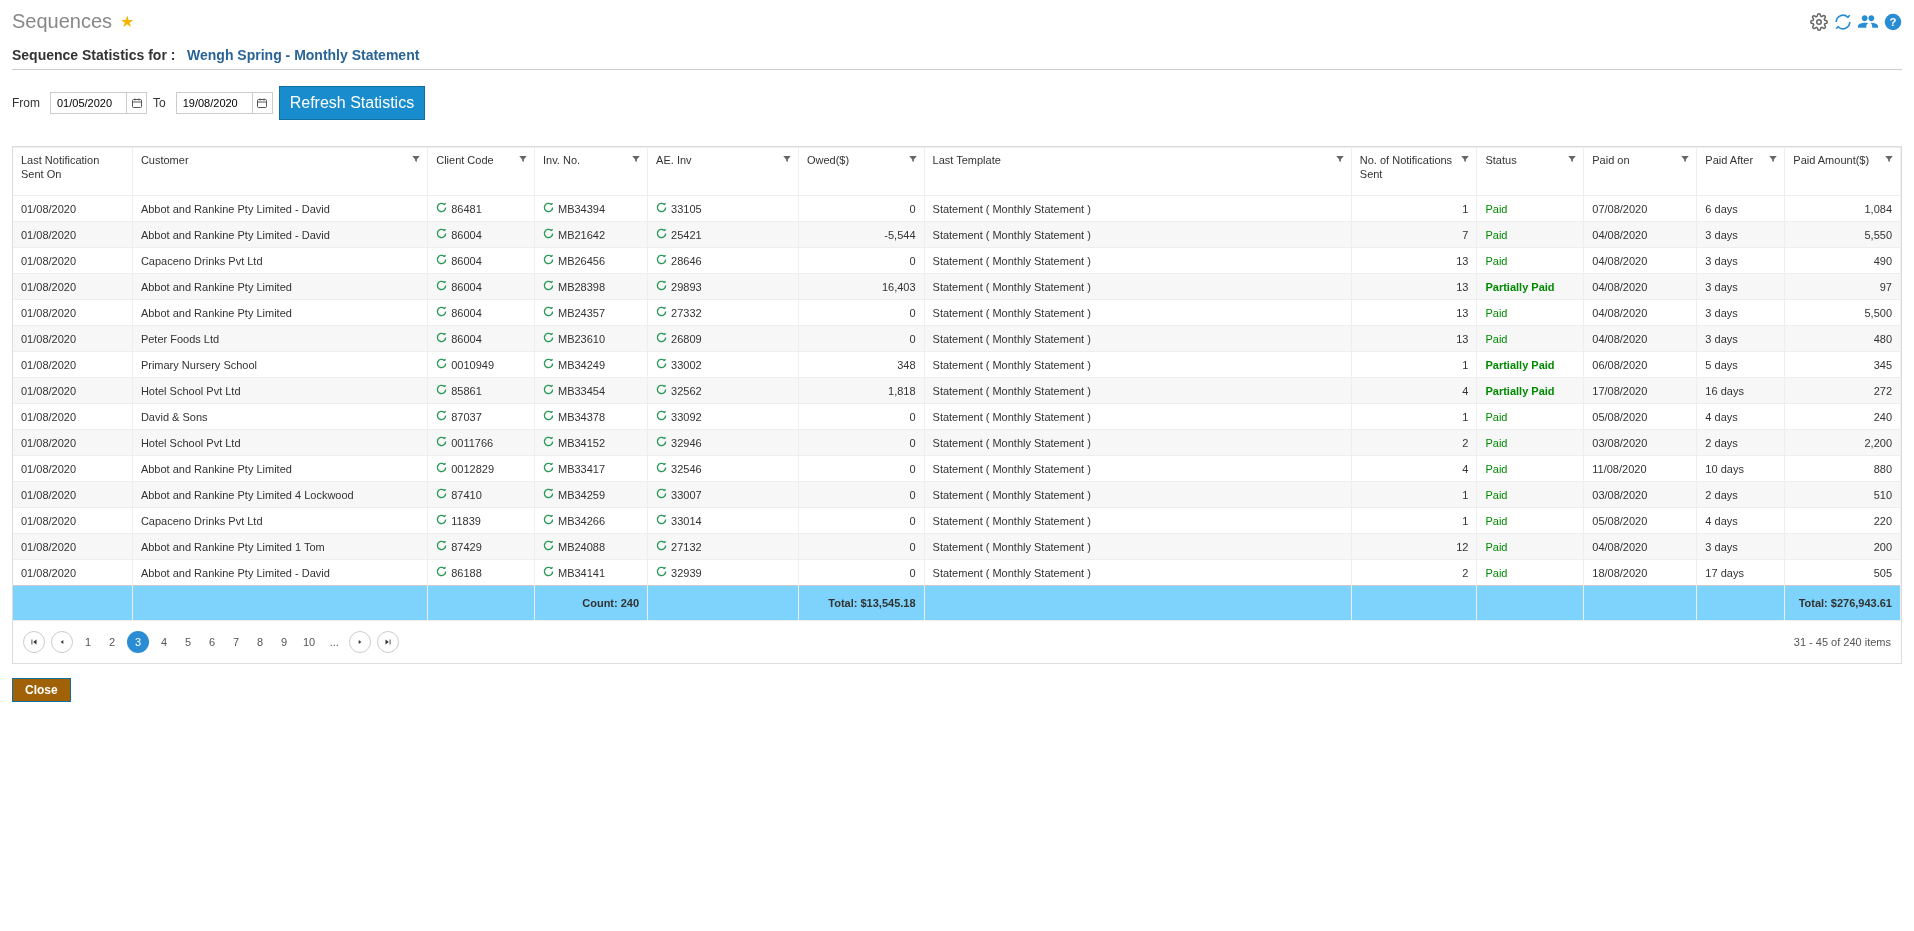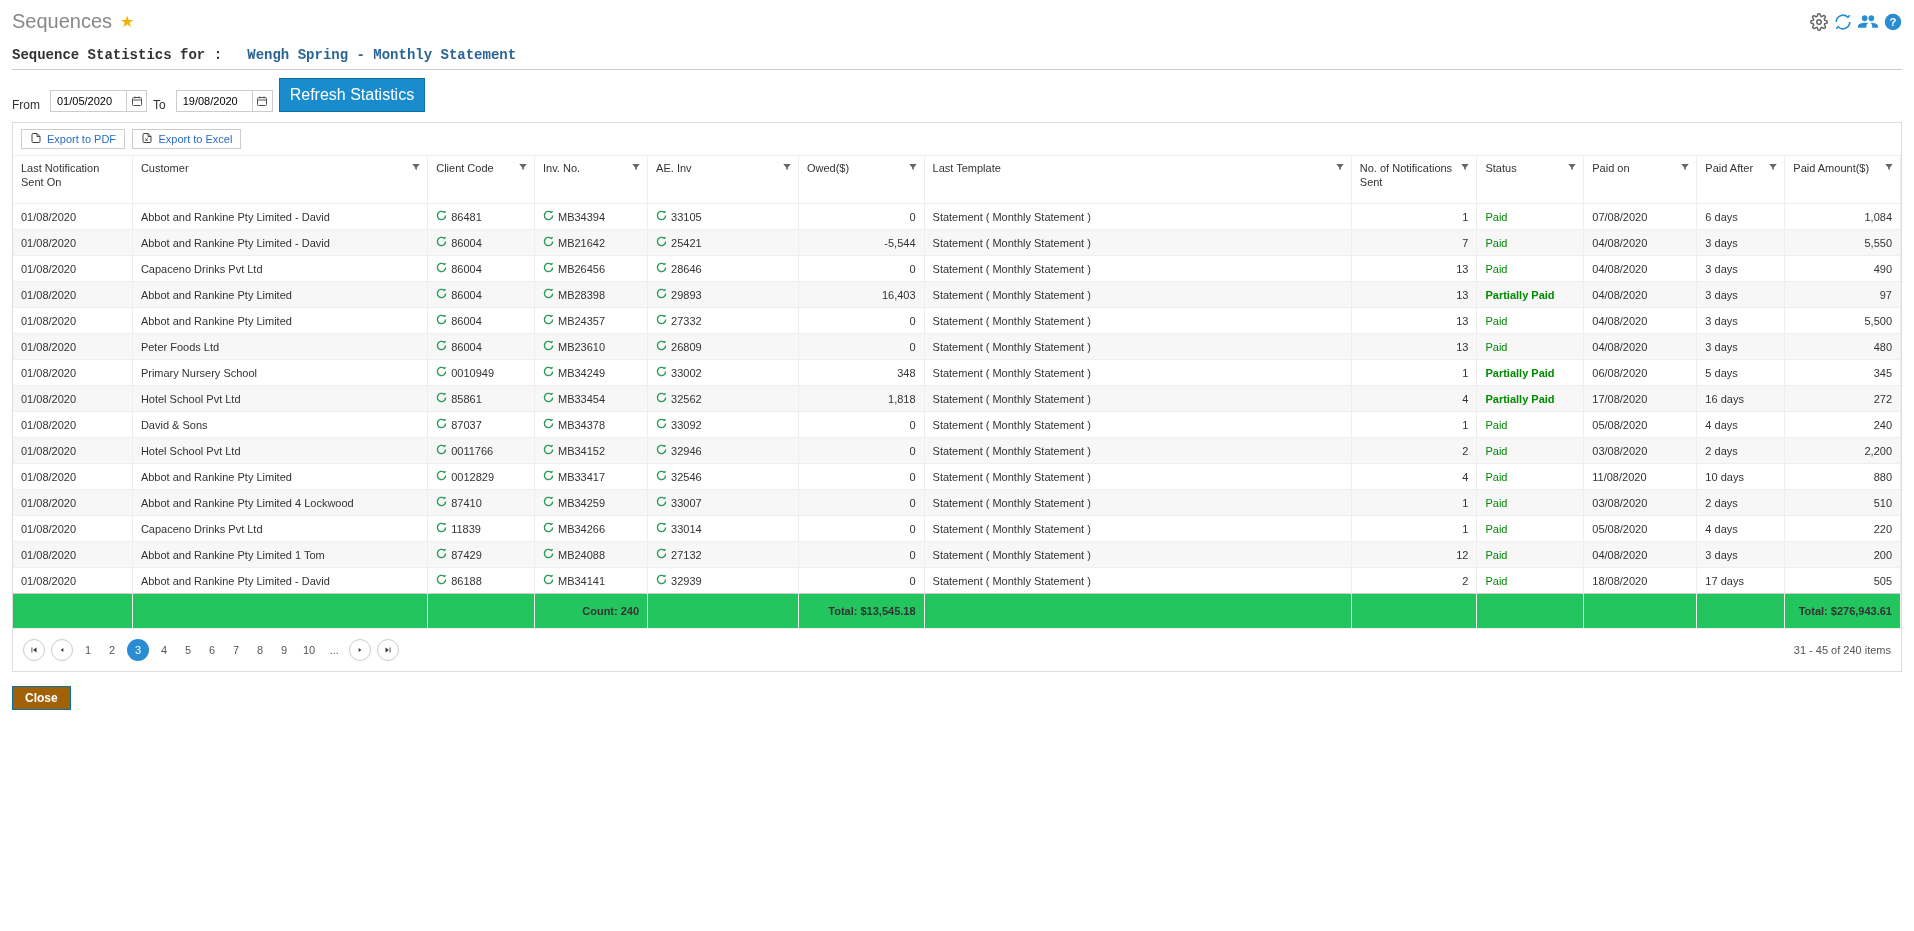--- a/index.html
+++ b/index.html
@@ -37,29 +37,28 @@
     display: inline-flex;
     align-items: center;
     justify-content: center;
   }
   
   .stats-title {
     font-size: 14px;
     font-weight: 700;
     padding-bottom: 6px;
     border-bottom: 1px solid #ccc;
-    margin-bottom: 8px;
-    font-family: Liberation Mono, monospace;
+    margin-bottom: 16px;
   }
   .stats-title .seq-name { color: #2a6496; font-weight: 700; }
   .date-filter {
     display: flex;
-    align-items: flex-end;
+    align-items: center;
     gap: 6px;
-    margin-bottom: 10px;
+    margin-bottom: 26px;
   }
   .date-label { margin-right: 4px; }
   .date-input {
     display: inline-flex;
     align-items: center;
     border: 1px solid #ccc;
     height: 22px;
     font-size: 11px;
   }
   .date-input input {
@@ -173,21 +172,21 @@
     color: #2a9a57;
     margin-right: 4px;
   }
   .status-paid { color: #008a00; font-weight: 400; }
   .status-partial { color: #008a00; font-weight: 700; }
   .num { text-align: right; }
   .hdr-right { text-align: right; padding-right: 22px; }
 
   
   table.data tfoot td {
-    background: #22c55e;
+    background: #7dd3fc;
     font-weight: 700;
     border-top: 1px solid #ccc;
     text-align: right;
     height: 34px;
   }
 
   
   .pager {
     display: flex;
     align-items: center;
@@ -315,41 +314,20 @@
           <rect x="3" y="5" width="18" height="16" rx="2"></rect>
           <path d="M16 3v4M8 3v4M3 10h18"></path>
         </svg>
     </span>
   </span>
   <button class="btn-primary">Refresh Statistics</button>
 </div>
 
 
 <div class="grid">
-  <div class="export-bar">
-    <button class="export-btn">
-      <span class="eicon">
-        <svg width="12" height="12" viewBox="0 0 24 24" fill="none" stroke="#444" stroke-width="2">
-            <path d="M14 3H6a2 2 0 0 0-2 2v14a2 2 0 0 0 2 2h12a2 2 0 0 0 2-2V9z"></path>
-            <path d="M14 3v6h6"></path>
-          </svg>
-      </span>
-      <span>Export to PDF</span>
-    </button>
-    <button class="export-btn">
-      <span class="eicon">
-        <svg width="12" height="12" viewBox="0 0 24 24" fill="none" stroke="#444" stroke-width="2">
-            <path d="M14 3H6a2 2 0 0 0-2 2v14a2 2 0 0 0 2 2h12a2 2 0 0 0 2-2V9z"></path>
-            <path d="M14 3v6h6"></path>
-            <path d="M9 13l4 5M13 13l-4 5"></path>
-          </svg>
-      </span>
-      <span>Export to Excel</span>
-    </button>
-  </div>
 
   <div class="table-wrap">
     <table class="data">
       <colgroup>
         <col class="c0">
           <col class="c1">
           <col class="c2">
           <col class="c3">
           <col class="c4">
           <col class="c5">

